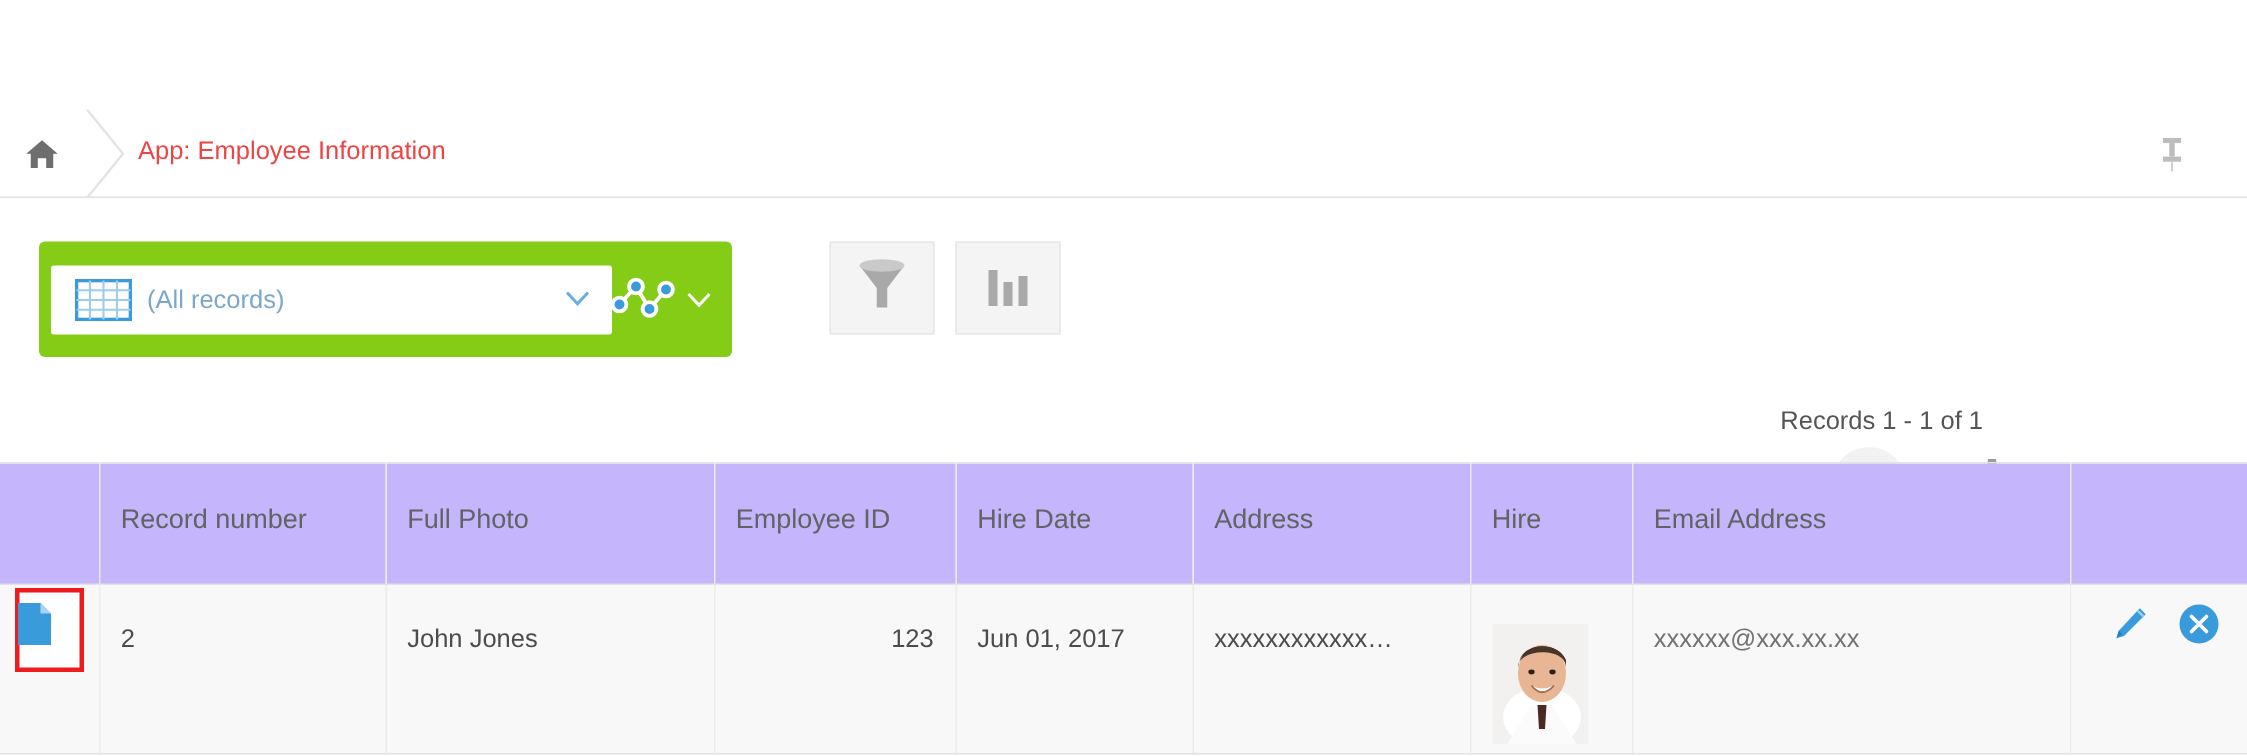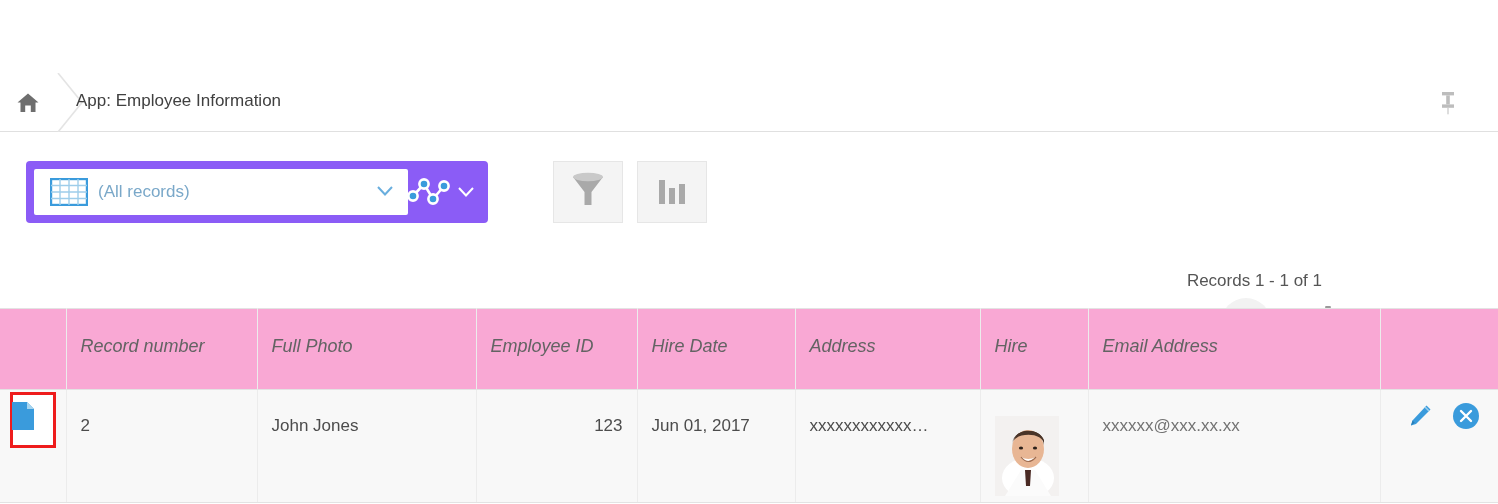--- a/index.html
+++ b/index.html
@@ -65,39 +65,39 @@
   }
   .home-icon {
     position: absolute; left: 16px; top: 18px;
     width: 24px; height: 24px;
   }
   .crumb-sep {
     position: absolute; left: 56px; top: 0px;
     width: 30px; height: 59px;
   }
   .crumb-label {
-    position: absolute; left: 76px; top: 18px;
-    font-size: 17px; color: #404040;
+    position: absolute; left: 92px; top: 18px;
+    font-size: 17px; color: #ef4444;
   }
   .pin-icon {
     position: absolute; right: 38px; top: 17px;
     width: 24px; height: 26px;
   }
 
   
   .toolbar {
     position: absolute; left: 0; top: 132px;
     width: 1498px; height: 124px;
     background: #ffffff;
   }
   .view-group {
     position: absolute; left: 26px; top: 29px;
-    height: 62px;
+    height: 77px;
     display: flex; align-items: center;
-    background: #8b5cf6;
+    background: #84cc16;
     border-radius: 4px;
   }
   .view-select {
     width: 374px; height: 46px;
     margin-left: 8px;
     background: #ffffff;
     border-radius: 2px;
     display: flex; align-items: center;
     position: relative;
   }
@@ -170,22 +170,21 @@
     padding: 0;
     vertical-align: top;
   }
   .table th {
     height: 81px;
     text-align: left;
     font-weight: normal;
     font-size: 18px;
     color: #636363;
     padding: 27px 0 0 14px;
-    background: #f9a8d4;
-    font-style: italic;
+    background: #c4b5fd;
   }
   .table th.first, .table td.first { border-right: 1px solid #ececec; }
   .table th.last, .table td.last { border-right: none; }
   .table td {
     height: 113px;
     font-size: 17px;
     color: #4c4c4c;
     background: #f8f8f8;
     padding: 26px 0 0 14px;
   }

